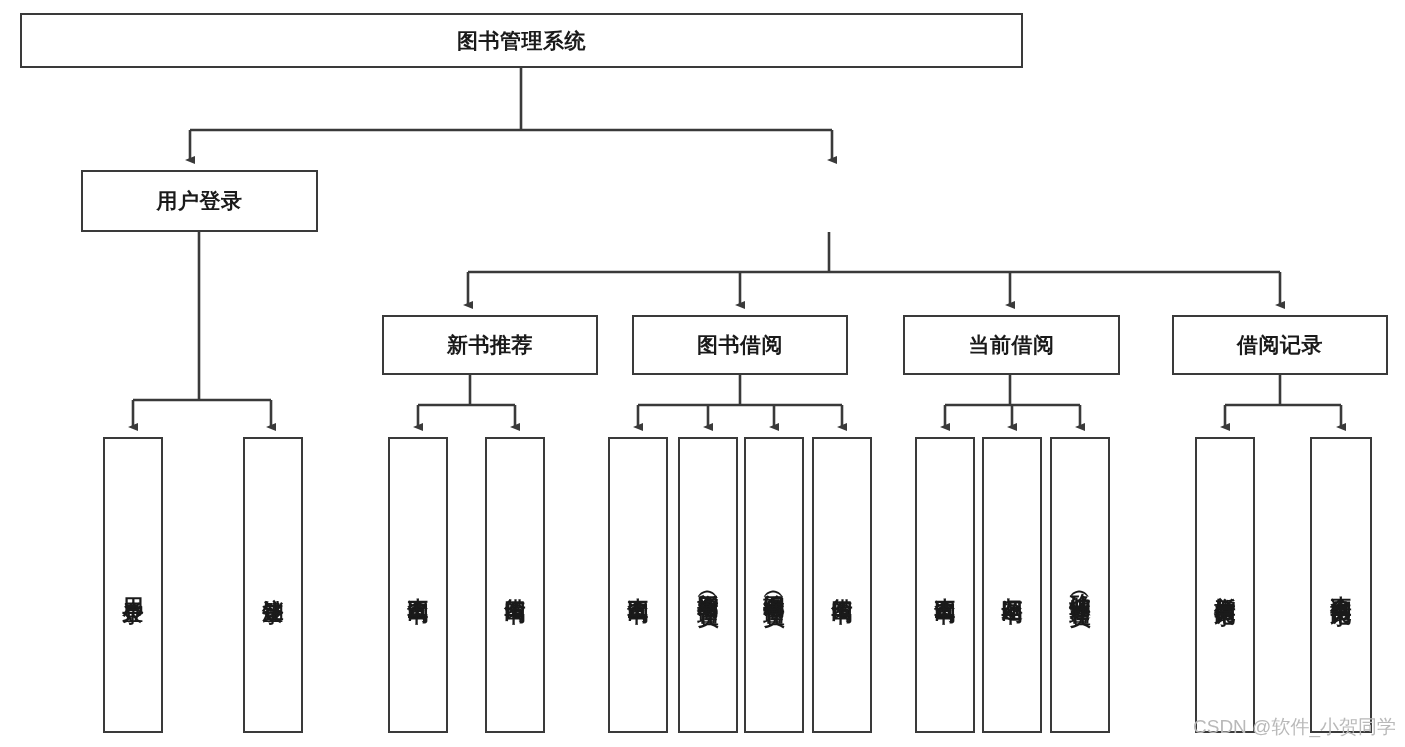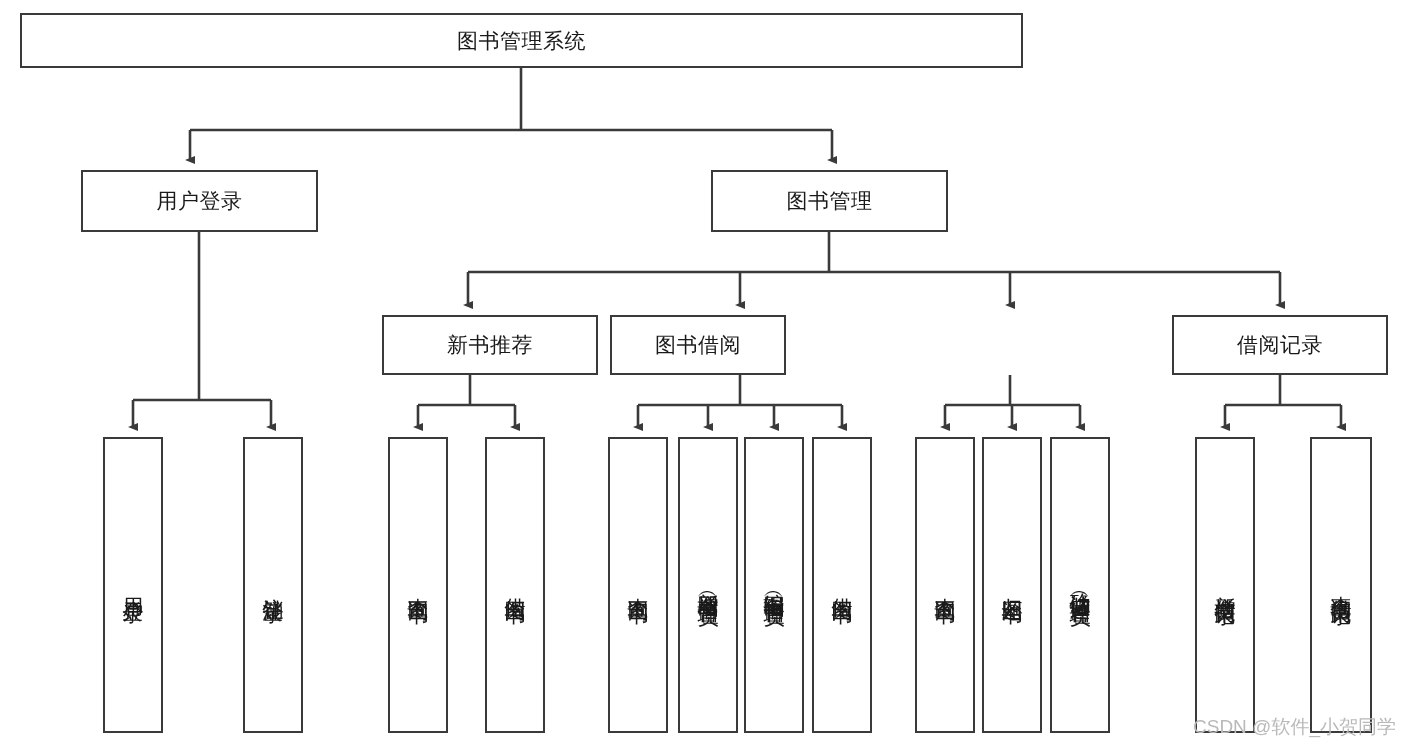--- a/index.html
+++ b/index.html
@@ -31,20 +31,21 @@
     align-items: center;
     justify-content: center;
     color: #1a1a1a;
     z-index: 2;
   }
   .node .lbl {
     display: block;
     text-align: center;
     line-height: 1.12;
     letter-spacing: 0.5px;
+    font-weight: bold;
   }
   .node.h .lbl {
     font-size: 21px;
     white-space: nowrap;
   }
   .node.v {
     align-items: center;
     justify-content: center;
   }
   .node.v .lbl {
@@ -121,29 +122,29 @@
     </g>
   </svg>
 
   <div class="node h" style="left:20px;top:13px;width:1003px;height:55px;">
     <span class="lbl">图书管理系统</span>
   </div>
 
   <div class="node h" style="left:81px;top:170px;width:237px;height:62px;">
     <span class="lbl">用户登录</span>
   </div>
-  <div class="node h" style="left:711px;top:170px;width:237px;height:62px;">
-    <span class="lbl">图书管理</span>
-  </div>
 
   <div class="node h" style="left:362px;top:315px;width:216px;height:60px;margin-left:20px;">
     <span class="lbl">新书推荐</span>
   </div>
-  <div class="node h" style="left:610px;top:315px;width:176px;height:60px;">
+  <div class="node h" style="left:632px;top:315px;width:216px;height:60px;">
     <span class="lbl">图书借阅</span>
+  </div>
+  <div class="node h" style="left:903px;top:315px;width:217px;height:60px;">
+    <span class="lbl">当前借阅</span>
   </div>
   <div class="node h" style="left:1172px;top:315px;width:216px;height:60px;">
     <span class="lbl">借阅记录</span>
   </div>
 
   <div class="node v" style="left:103px;top:437px;width:60px;height:296px;">
     <span class="lbl">用户登录</span>
   </div>
   <div class="node v" style="left:243px;top:437px;width:60px;height:296px;">
     <span class="lbl">注销登录</span>

